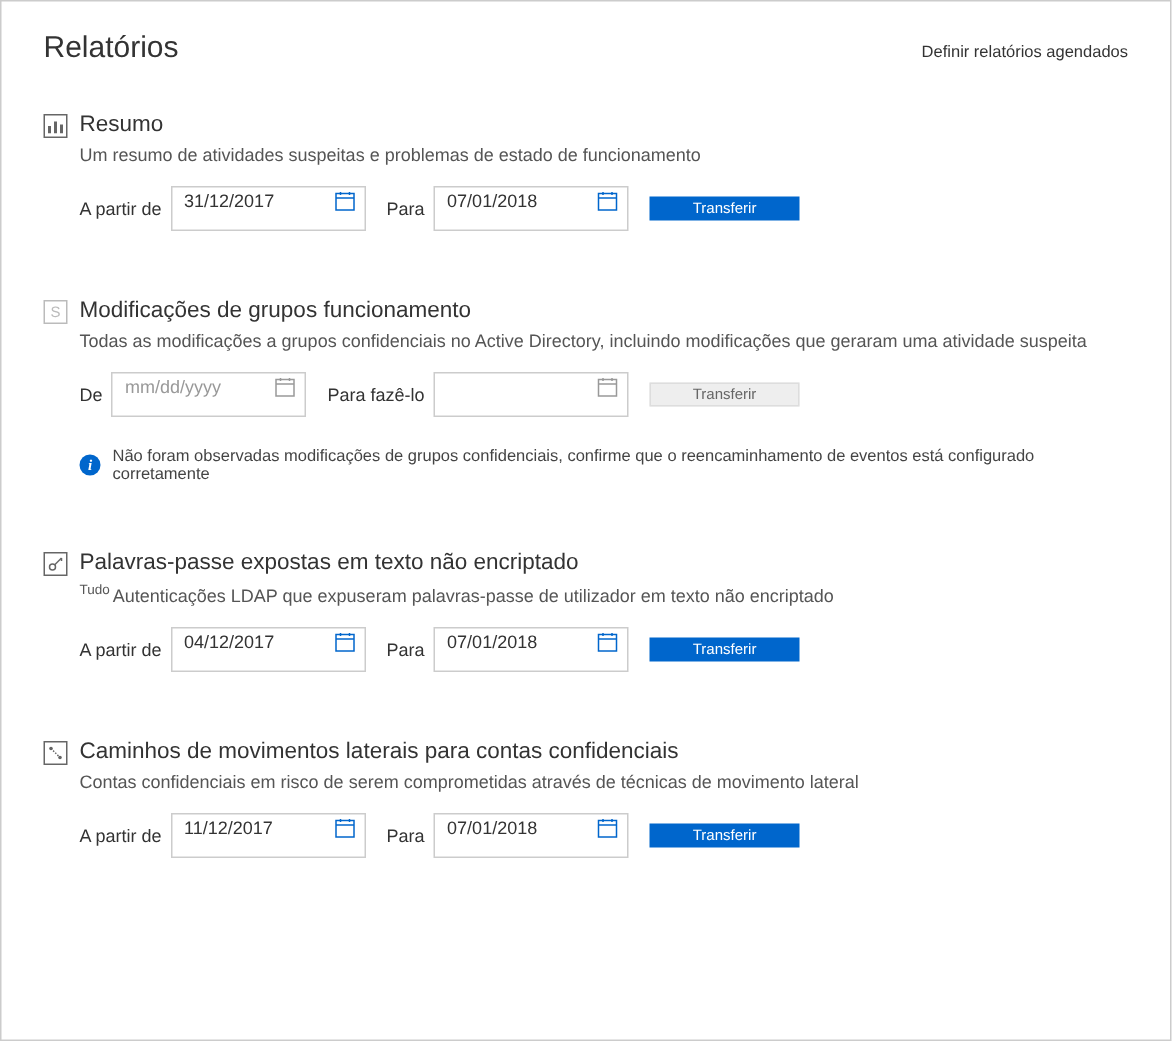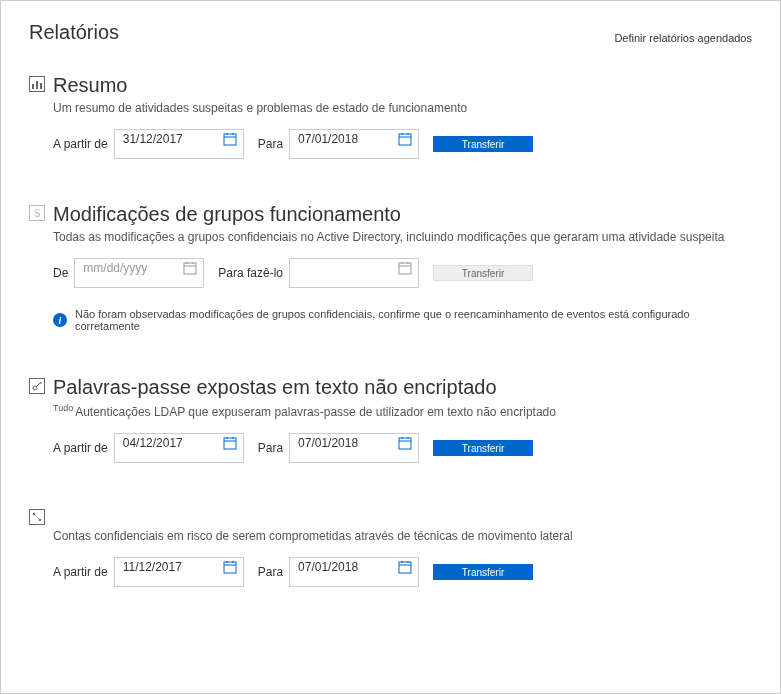--- a/index.html
+++ b/index.html
@@ -10,37 +10,37 @@
     font-size: 13px;
     width: 781px;
     height: 694px;
     border: 1px solid #ccc;
     overflow: hidden;
   }
   .container { padding: 20px 28px 0 28px; }
   .header {
     display: flex;
     justify-content: space-between;
-    align-items: flex-end;
+    align-items: center;
     margin-bottom: 30px;
     gap: 44px;
   }
   .page-title { font-size: 20px; font-weight: 400; color: #333; }
   .schedule-link { font-size: 11px; color: #333; cursor: pointer; margin-top: 4px; }
   .section { margin-bottom: 44px; }
   .section-head { display: flex; align-items: flex-start; gap: 8px; margin-bottom: 4px; }
   .section-icon {
     width: 16px; height: 16px;
     border: 1px solid #666;
     display: flex; align-items: center; justify-content: center;
     flex-shrink: 0;
     margin-top: 2px;
   }
   .section-icon.faded { border-color: #bbb; color: #bbb; }
-  .section-title { font-size: 20px; font-weight: 400; color: #333; }
+  .section-title { font-size: 15px; font-weight: 400; color: #333; }
   .section-desc { font-size: 12px; color: #555; margin-left: 24px; margin-bottom: 14px; }
   .sup { font-size: 9px; vertical-align: super; margin-right: 2px; margin-top: 36px; }
   .controls-row {
     display: flex;
     align-items: center;
     gap: 14px;
     margin-left: 24px;
   }
   .date-group { display: flex; align-items: center; gap: 6px; }
   .date-label { font-size: 12px; color: #333; white-space: nowrap; }
@@ -243,20 +243,21 @@
 
   <div class="section">
     <div class="section-head">
       <div class="section-icon">
         <svg width="10" height="10" viewBox="0 0 10 10">
             <circle cx="2" cy="2" r="1.2" fill="#666"></circle>
             <circle cx="8" cy="8" r="1.2" fill="#666"></circle>
             <line x1="2" y1="2" x2="8" y2="8" stroke="#666" stroke-dasharray="1 1"></line>
           </svg>
       </div>
+      <div class="section-title">Caminhos de movimentos laterais para contas confidenciais</div>
     </div>
     <div class="section-desc">Contas confidenciais em risco de serem comprometidas através de técnicas de movimento lateral</div>
     <div class="controls-row">
       <div class="date-group">
         <span class="date-label">A partir de</span>
         <div class="date-input">
           <span>11/12/2017</span>
           <span class="cal-icon">
             <svg width="14" height="14" viewBox="0 0 14 14">
                 <rect x="1" y="2" width="12" height="11" fill="none" stroke="currentColor"></rect>

